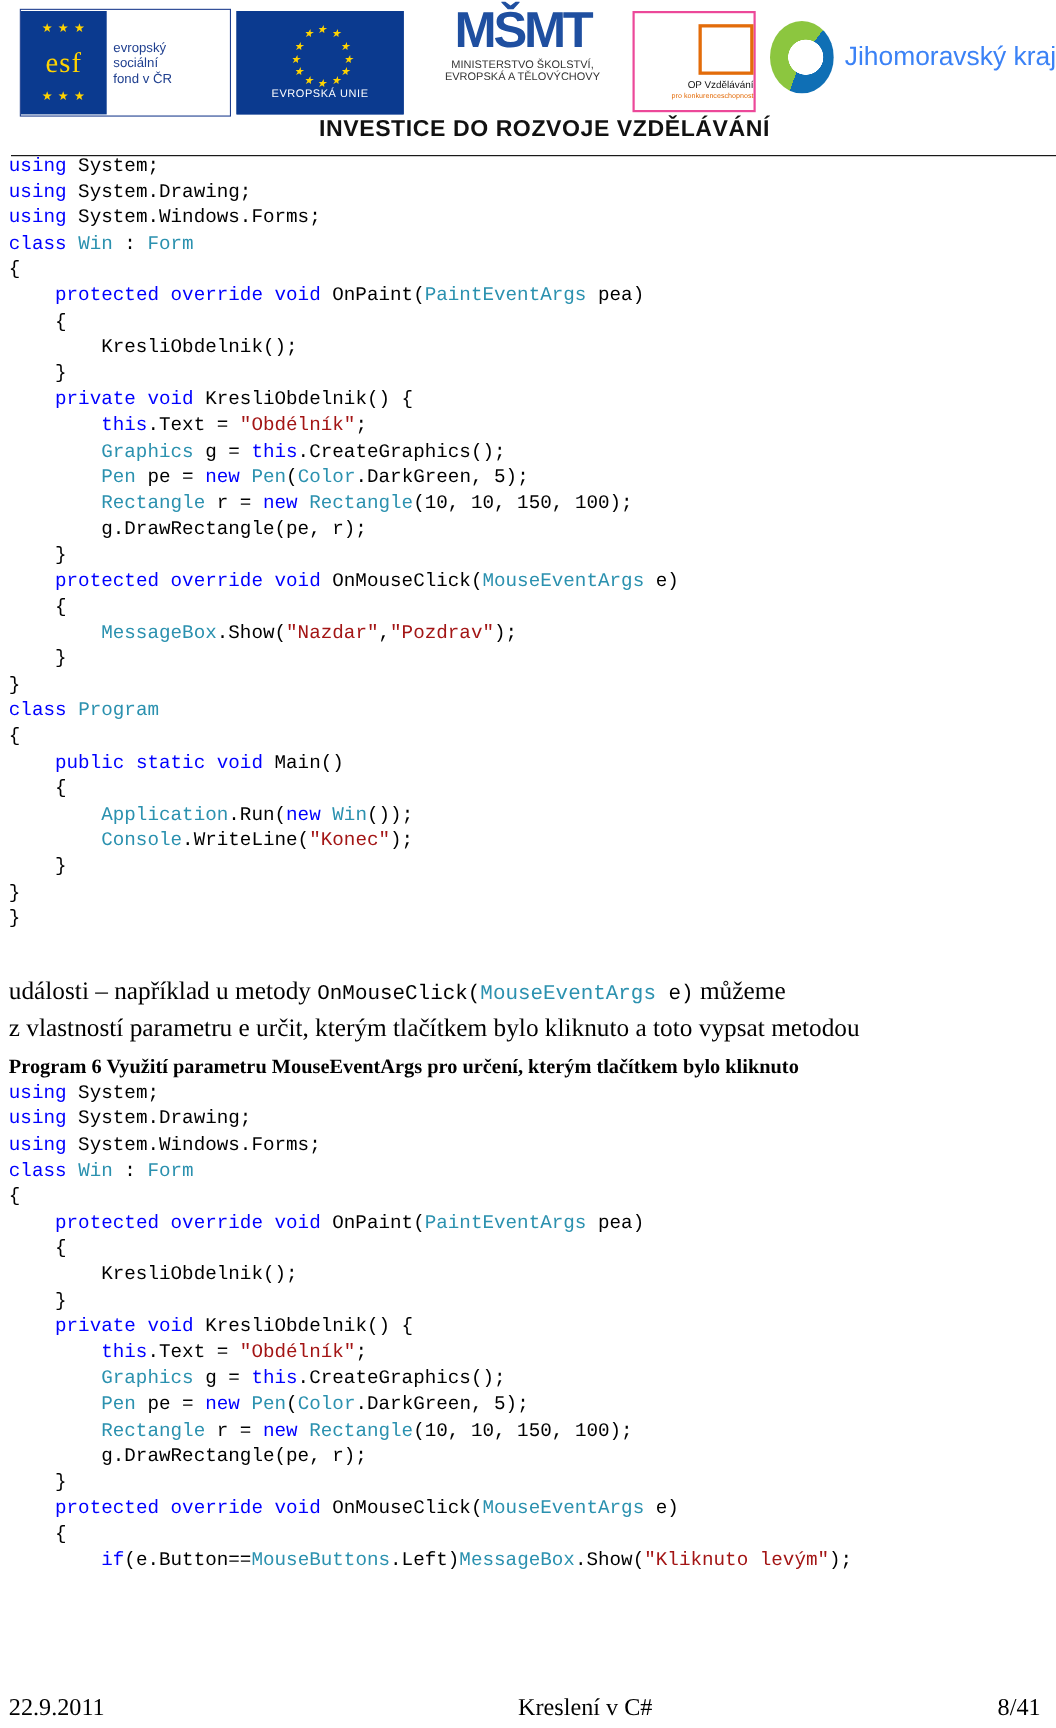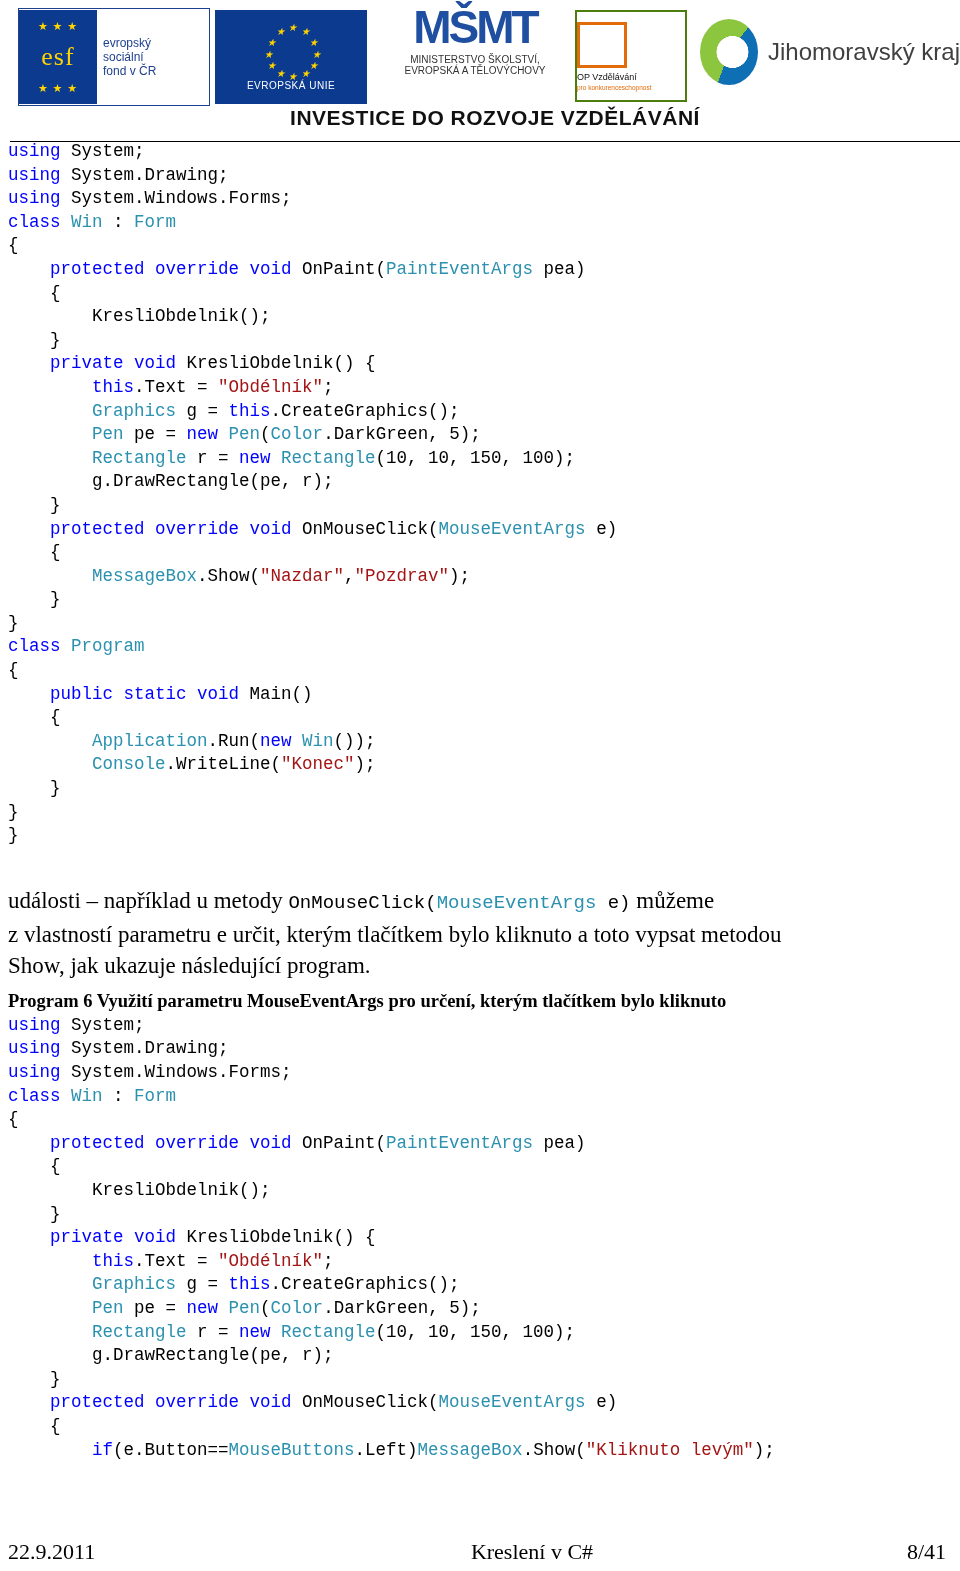--- a/index.html
+++ b/index.html
@@ -71,38 +71,38 @@
     letter-spacing:-3px; line-height:46px; text-align:center;
   }
   .msmt .sub {
     font-family:"Liberation Sans", sans-serif;
     font-size:10px; color:#333; text-align:center; line-height:11px; margin-top:4px;
   }
 
   
   .opvk {
     left:565px; top:10px; width:108px; height:88px;
-    border:2px solid #4d7c0f; background:#fff;
-    display:flex; flex-direction:column; align-items:flex-start; justify-content:center;
+    border:2px solid #ec4899; background:#fff;
+    display:flex; flex-direction:column; align-items:flex-end; justify-content:center;
   }
   .opvk .box { width:44px; height:40px; border:3px solid #e36c0a; }
   .opvk .t1 { font-family:"Liberation Sans", sans-serif; font-size:9px; color:#111; margin-top:4px;}
   .opvk .t2 { font-family:"Liberation Sans", sans-serif; font-size:6.5px; color:#e36c0a; margin-top:2px;}
 
   
   .jmk { left:690px; top:12px; width:260px; height:80px; display:flex; align-items:center; }
   .jmk .swirl {
     width:72px; height:66px; border-radius:50%;
     background:
       radial-gradient(circle at 56% 50%, #ffffff 0 34%, rgba(0,0,0,0) 35%),
       conic-gradient(from 200deg, #8cc63f 0 55%, #0f6fb5 55% 100%);
   }
   .jmk .jtext {
     font-family:"Liberation Sans", sans-serif;
-    font-size:24px; color:#404040; margin-left:10px; white-space:nowrap;
+    font-size:24px; color:#3b82f6; margin-left:10px; white-space:nowrap;
   }
 
   
   .investice {
     position:absolute; left:275px; top:106px; width:420px;
     text-align:center;
     font-family:"Liberation Sans", sans-serif;
     font-size:21px; font-weight:bold; color:#111;
     letter-spacing:0.5px;
   }
@@ -219,21 +219,20 @@
     <div class="investice">INVESTICE DO ROZVOJE VZDĚLÁVÁNÍ</div>
     <div class="hrule"></div>
   </div>
 
   <pre class="code" id="code1"><span class="ln"><span class="kw">using</span><span class="plain"> System;</span></span><span class="ln"><span class="kw">using</span><span class="plain"> System.Drawing;</span></span><span class="ln"><span class="kw">using</span><span class="plain"> System.Windows.Forms;</span></span><span class="ln"><span class="kw">class</span><span class="plain"> </span><span class="type">Win</span><span class="plain"> : </span><span class="type">Form</span></span><span class="ln"><span class="plain">{</span></span><span class="ln"><span class="plain">    </span><span class="kw">protected override void</span><span class="plain"> OnPaint(</span><span class="type">PaintEventArgs</span><span class="plain"> pea)</span></span><span class="ln"><span class="plain">    {</span></span><span class="ln"><span class="plain">        KresliObdelnik();</span></span><span class="ln"><span class="plain">    }</span></span><span class="ln"><span class="plain">    </span><span class="kw">private void</span><span class="plain"> KresliObdelnik() {</span></span><span class="ln"><span class="plain">        </span><span class="kw">this</span><span class="plain">.Text = </span><span class="str">"Obdélník"</span><span class="plain">;</span></span><span class="ln"><span class="plain">        </span><span class="type">Graphics</span><span class="plain"> g = </span><span class="kw">this</span><span class="plain">.CreateGraphics();</span></span><span class="ln"><span class="plain">        </span><span class="type">Pen</span><span class="plain"> pe = </span><span class="kw">new</span><span class="plain"> </span><span class="type">Pen</span><span class="plain">(</span><span class="type">Color</span><span class="plain">.DarkGreen, 5);</span></span><span class="ln"><span class="plain">        </span><span class="type">Rectangle</span><span class="plain"> r = </span><span class="kw">new</span><span class="plain"> </span><span class="type">Rectangle</span><span class="plain">(10, 10, 150, 100);</span></span><span class="ln"><span class="plain">        g.DrawRectangle(pe, r);</span></span><span class="ln"><span class="plain">    }</span></span><span class="ln"><span class="plain">    </span><span class="kw">protected override void</span><span class="plain"> OnMouseClick(</span><span class="type">MouseEventArgs</span><span class="plain"> e)</span></span><span class="ln"><span class="plain">    {</span></span><span class="ln"><span class="plain">        </span><span class="type">MessageBox</span><span class="plain">.Show(</span><span class="str">"Nazdar"</span><span class="plain">,</span><span class="str">"Pozdrav"</span><span class="plain">);</span></span><span class="ln"><span class="plain">    }</span></span><span class="ln"><span class="plain">}</span></span><span class="ln"><span class="kw">class</span><span class="plain"> </span><span class="type">Program</span></span><span class="ln"><span class="plain">{</span></span><span class="ln"><span class="plain">    </span><span class="kw">public static void</span><span class="plain"> Main()</span></span><span class="ln"><span class="plain">    {</span></span><span class="ln"><span class="plain">        </span><span class="type">Application</span><span class="plain">.Run(</span><span class="kw">new</span><span class="plain"> </span><span class="type">Win</span><span class="plain">());</span></span><span class="ln"><span class="plain">        </span><span class="type">Console</span><span class="plain">.WriteLine(</span><span class="str">"Konec"</span><span class="plain">);</span></span><span class="ln"><span class="plain">    }</span></span><span class="ln"><span class="plain">}</span></span><span class="ln"><span class="plain">}</span></span></pre>
 
   <div class="prose">
     <br>
     <span>události – například u metody </span><span class="mono"><span>OnMouseClick(</span><span class="type">MouseEventArgs</span><span> e)</span></span><span> můžeme</span><br>
     <span>z vlastností parametru e určit, kterým tlačítkem bylo kliknuto a toto vypsat metodou</span><br>
-    <span>Show, jak ukazuje následující program.</span>
   </div>
 
   <div class="progtitle">Program  6 Využití parametru MouseEventArgs pro určení, kterým tlačítkem bylo kliknuto</div>
 
   <pre class="code" id="code2"><span class="ln"><span class="kw">using</span><span class="plain"> System;</span></span><span class="ln"><span class="kw">using</span><span class="plain"> System.Drawing;</span></span><span class="ln"><span class="kw">using</span><span class="plain"> System.Windows.Forms;</span></span><span class="ln"><span class="kw">class</span><span class="plain"> </span><span class="type">Win</span><span class="plain"> : </span><span class="type">Form</span></span><span class="ln"><span class="plain">{</span></span><span class="ln"><span class="plain">    </span><span class="kw">protected override void</span><span class="plain"> OnPaint(</span><span class="type">PaintEventArgs</span><span class="plain"> pea)</span></span><span class="ln"><span class="plain">    {</span></span><span class="ln"><span class="plain">        KresliObdelnik();</span></span><span class="ln"><span class="plain">    }</span></span><span class="ln"><span class="plain">    </span><span class="kw">private void</span><span class="plain"> KresliObdelnik() {</span></span><span class="ln"><span class="plain">        </span><span class="kw">this</span><span class="plain">.Text = </span><span class="str">"Obdélník"</span><span class="plain">;</span></span><span class="ln"><span class="plain">        </span><span class="type">Graphics</span><span class="plain"> g = </span><span class="kw">this</span><span class="plain">.CreateGraphics();</span></span><span class="ln"><span class="plain">        </span><span class="type">Pen</span><span class="plain"> pe = </span><span class="kw">new</span><span class="plain"> </span><span class="type">Pen</span><span class="plain">(</span><span class="type">Color</span><span class="plain">.DarkGreen, 5);</span></span><span class="ln"><span class="plain">        </span><span class="type">Rectangle</span><span class="plain"> r = </span><span class="kw">new</span><span class="plain"> </span><span class="type">Rectangle</span><span class="plain">(10, 10, 150, 100);</span></span><span class="ln"><span class="plain">        g.DrawRectangle(pe, r);</span></span><span class="ln"><span class="plain">    }</span></span><span class="ln"><span class="plain">    </span><span class="kw">protected override void</span><span class="plain"> OnMouseClick(</span><span class="type">MouseEventArgs</span><span class="plain"> e)</span></span><span class="ln"><span class="plain">    {</span></span><span class="ln"><span class="plain">        </span><span class="kw">if</span><span class="plain">(e.Button==</span><span class="type">MouseButtons</span><span class="plain">.Left)</span><span class="type">MessageBox</span><span class="plain">.Show(</span><span class="str">"Kliknuto levým"</span><span class="plain">);</span></span></pre>
 
   <div class="footer">
     <div class="date">22.9.2011</div>
     <div class="center">Kreslení v C#</div>
     <div class="page-no">8/41</div>

